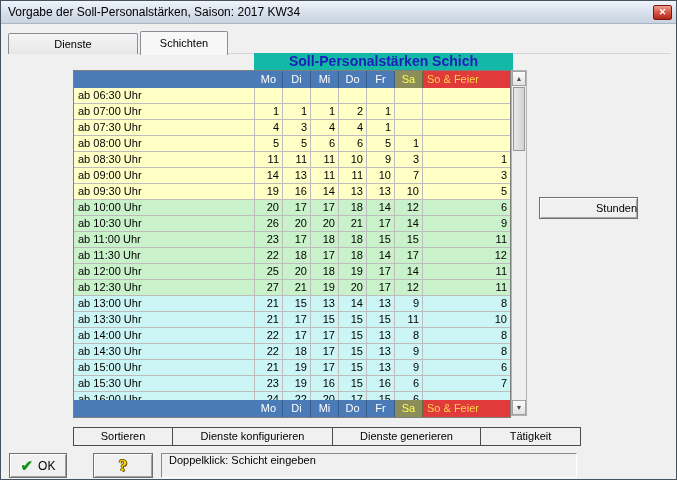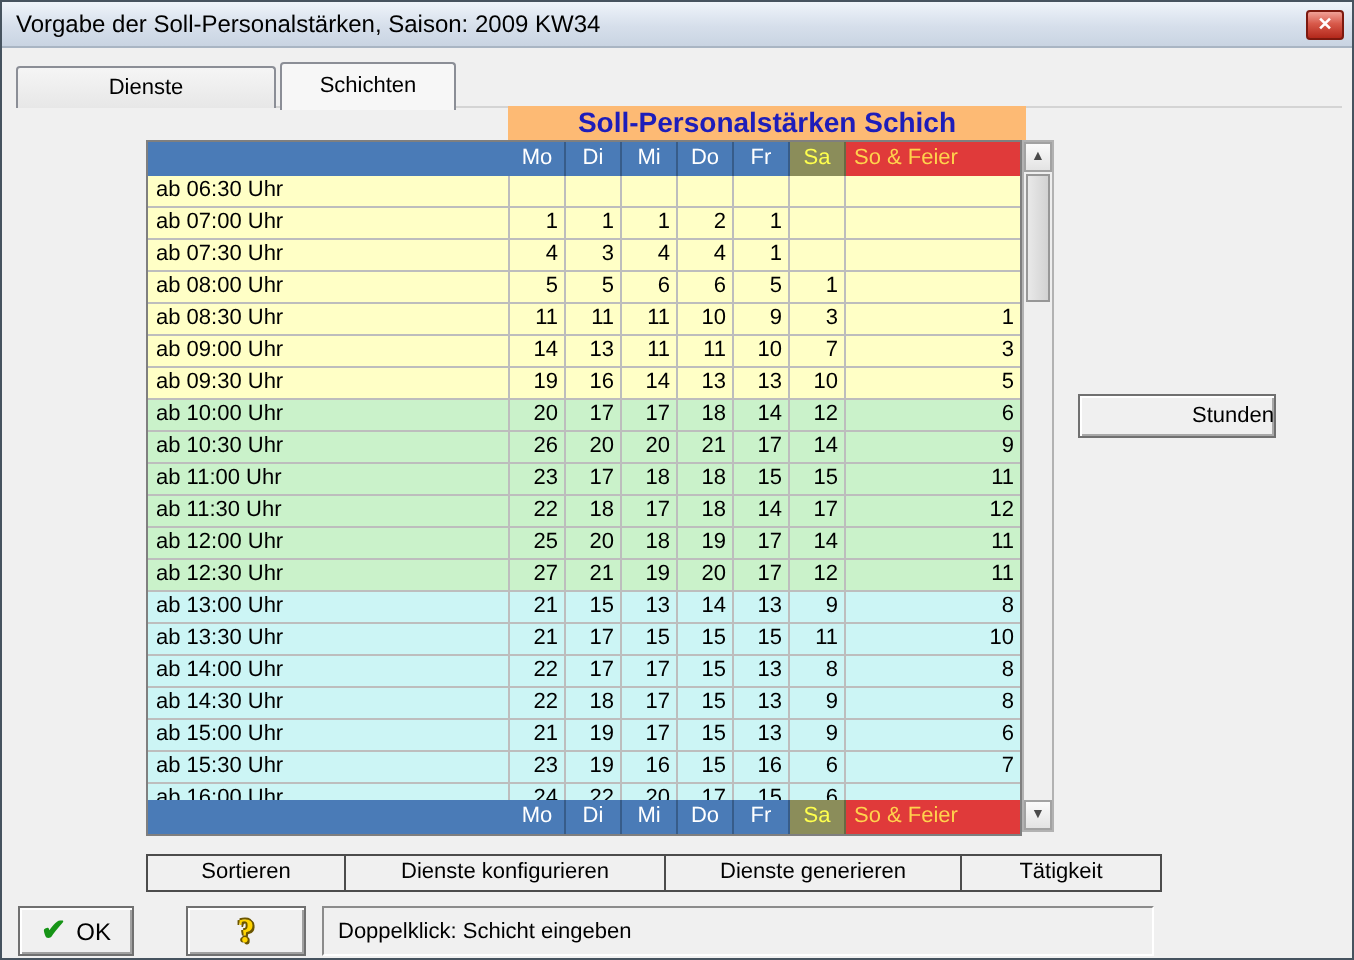--- a/index.html
+++ b/index.html
@@ -38,21 +38,21 @@
     font-size:11px; line-height:20px; text-align:center; color:#000;
   }
   .tab:nth-child(1){ left:0;   width:130px; }
   .tab:nth-child(2){ left:132px; width:88px; }
   .tab:nth-child(3){ left:221px; width:125px; }
   .tab.active { top:0; height:24px; background:#f7f7f7; z-index:3; line-height:23px; }
 
   
   .panel-title {
     position:absolute; left:253px; top:52px; width:259px; height:17px;
-    background:#fdba74; color:#1d1dba; font-weight:bold; font-size:14px;
+    background:#14b8a6; color:#1d1dba; font-weight:bold; font-size:14px;
     text-align:center; line-height:16px; white-space:nowrap; overflow:hidden;
   }
 
   
   .table {
     position:absolute; left:72px; top:69px; width:438px;
     border:1px solid #7f7f7f; background:#fff;
   }
   .thead, .tfoot { display:flex; height:17px; background:var(--header-blue); }
   .hcell {
@@ -130,31 +130,31 @@
   .help-q {
     font-family:"Liberation Serif", serif; font-weight:bold; font-size:17px;
     color:#ffd400;
     text-shadow: 1px 1px 0 #6b5500, -1px 0 0 #6b5500, 0 -1px 0 #6b5500, 1px 0 0 #6b5500;
     line-height:1;
   }
   .statusbar {
     position:absolute; left:160px; top:452px; width:416px; height:25px;
     background:#f0f0f0;
     border:1px solid; border-color:#8b8b8b #ffffff #ffffff #8b8b8b;
-    display:flex; align-items:center; padding-left:7px;
+    display:flex; align-items:flex-start; padding-left:7px;
     font-size:11px; color:#000;
   }
 </style>
 </head>
 <body>
 
 <div class="window">
 
   <div class="titlebar">
-    <span class="title">Vorgabe der Soll-Personalstärken, Saison: 2009 KW34</span>
+    <span class="title">Vorgabe der Soll-Personalstärken, Saison: 2017 KW34</span>
     <div class="close-btn">✕</div>
   </div>
 
   <div class="tabstrip">
       <div class="tab">Dienste</div>
       <div class="tab active">Schichten</div>
     </div>
 
   <div class="panel-title">Soll-Personalstärken Schich</div>
 

